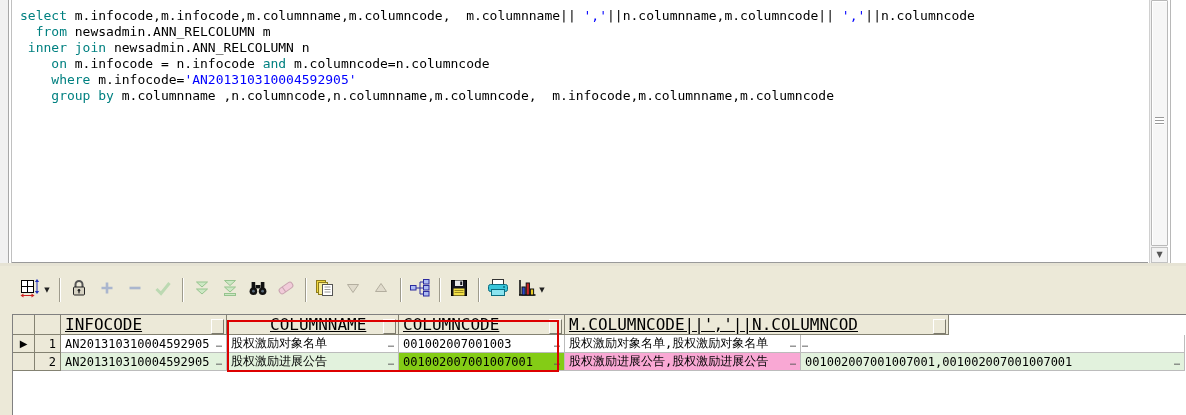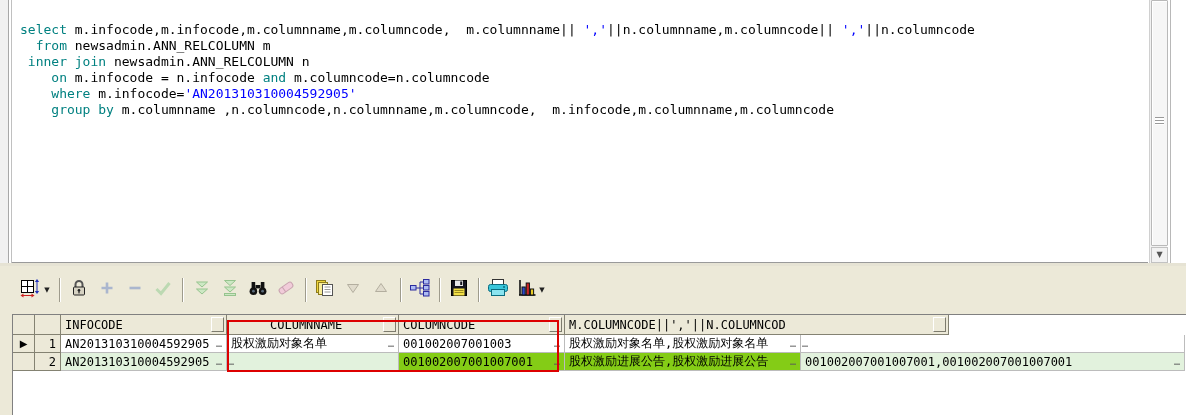--- a/index.html
+++ b/index.html
@@ -5,21 +5,21 @@
   html,body{margin:0;padding:0;}
   body{
     width:1186px;height:415px;position:relative;overflow:hidden;
     background:#ffffff;font-family:"DejaVu Sans Mono", monospace;
   }
   
   .left-chrome{position:absolute;left:0;top:0;width:8px;height:415px;background:#f1f1f1;border-right:1px solid #a8a8a8;}
   .editor-left-line{position:absolute;left:11px;top:0;width:1px;height:263px;background:#c0c0c0;}
   
   .editor{position:absolute;left:12px;top:0;width:1136px;height:262px;background:#fff;border-bottom:1px solid #9a9a9a;}
-  .sql-pre{margin:0;padding:22px 0 0 8px;font:13px/16px "DejaVu Sans Mono", monospace;color:#000;}
+  .sql-pre{margin:0;padding:8px 0 0 8px;font:13px/16px "DejaVu Sans Mono", monospace;color:#000;}
   .sql-line{white-space:pre;}
   .tok-keyword{color:#008080;}
   .tok-id{color:#000000;}
   .tok-str{color:#0000ff;}
   
   .vscroll{position:absolute;left:1149px;top:0;width:17px;height:263px;background:#f2f2f2;border-left:1px solid #d0d0d0;}
   .vthumb{position:absolute;left:1px;top:0;width:15px;height:244px;background:#f6f6f6;border:1px solid #b9b9b9;border-radius:1px;box-shadow:inset 1px 1px 0 #ffffff;}
   .vgrip{position:absolute;left:3px;top:116px;width:9px;height:8px;
     background:repeating-linear-gradient(#9a9a9a 0 1px,#ffffff 1px 3px);}
   .vdown{position:absolute;left:1px;top:247px;width:15px;height:14px;background:#f2f2f2;border:1px solid #c2c2c2;
@@ -29,21 +29,21 @@
   .results{position:absolute;left:0;top:263px;width:1186px;height:152px;background:#ece9d8;border-top:3px solid #e6e3d4;}
   .toolbar{position:absolute;left:16px;top:9px;height:30px;display:flex;align-items:center;}
   .tb-btn{width:26px;height:26px;display:flex;align-items:center;justify-content:center;margin:0 1px;}
   .tb-btn.dd{width:36px;}
   .tb-caret{font-family:"DejaVu Sans",sans-serif;font-size:7px;color:#222;margin-left:2px;}
   .tb-sep{width:1px;height:24px;background:#9e9b8c;box-shadow:1px 0 0 #ffffff;margin:0 5px;}
   
   .gridwrap{position:absolute;left:12px;top:48px;width:1174px;height:104px;background:#ffffff;border-top:1px solid #808080;border-left:1px solid #808080;}
   .grow{display:flex;}
   .hcell{height:20px;background:#ece9d8;border-right:1px solid #848272;border-bottom:1px solid #848272;
-    display:flex;align-items:center;font-size:12px;color:#000;box-sizing:border-box;}
+    display:flex;align-items:flex-end;font-size:16px;color:#000;box-sizing:border-box;text-decoration:underline;}
   .hcell .hlabel{flex:1;padding-left:4px;white-space:nowrap;overflow:hidden;}
   .hsq{width:11px;height:13px;background:#ece9d8;border:1px solid;border-color:#fff #7d7b6d #7d7b6d #fff;margin-right:2px;flex:none;}
   .dcell{height:18px;border-right:1px solid #bcbcbc;border-bottom:1px solid #bcbcbc;display:flex;align-items:center;
     font-size:12px;color:#000;box-sizing:border-box;overflow:hidden;}
   .dcell .ctext{flex:1;padding-left:4px;white-space:nowrap;overflow:hidden;}
   .cell-ellipsis{flex:none;color:#5a5a5a;font-size:10px;padding:0 3px 0 1px;letter-spacing:1px;}
   .fixed{background:#ece9d8;border-right:1px solid #848272;border-bottom:1px solid #848272;}
   .indcell{justify-content:center;}
   .numcell{justify-content:flex-end;}
   .numcell .ctext{text-align:right;padding-right:4px;padding-left:0;}
@@ -255,27 +255,28 @@
       <div class="grow">
         <div class="dcell fixed indcell" style="width: 22px;"></div>
         <div class="dcell fixed numcell" style="width: 26px;">
           <span class="ctext">2</span>
         </div>
         <div class="dcell" style="width: 166px; background: rgb(226, 242, 221);">
           <span class="ctext">AN201310310004592905</span>
           <span class="cell-ellipsis">…</span>
         </div>
         <div class="dcell" style="width: 172px; background: rgb(226, 242, 221);">
+          <span class="ctext">股权激励进展公告</span>
           <span class="cell-ellipsis">…</span>
         </div>
         <div class="dcell" style="width: 166px; background: #84cc16;">
           <span class="ctext">001002007001007001</span>
           <span class="cell-ellipsis">…</span>
         </div>
-        <div class="dcell" style="width: 236px; background: #84cc16; justify-content: center;">
+        <div class="dcell" style="width: 236px; background: #f9a8d4; justify-content: center;">
           <span class="ctext">股权激励进展公告,股权激励进展公告</span>
           <span class="cell-ellipsis">…</span>
         </div>
         <div class="dcell" style="width: 384px; background: rgb(226, 242, 221);">
           <span class="ctext">001002007001007001,001002007001007001</span>
           <span class="cell-ellipsis">…</span>
         </div>
       </div>
     </div>
 </div>

